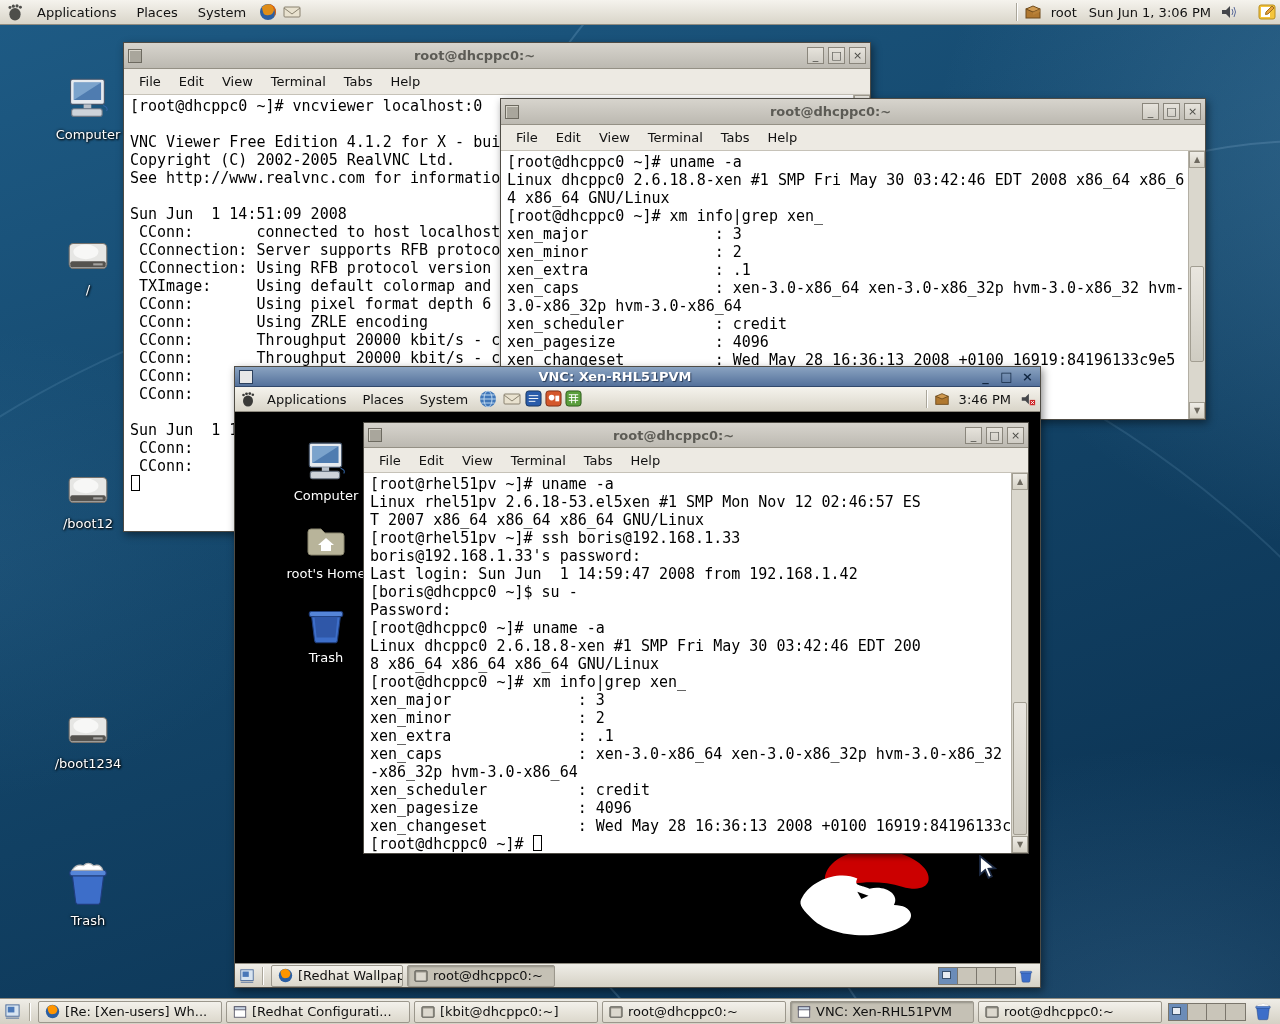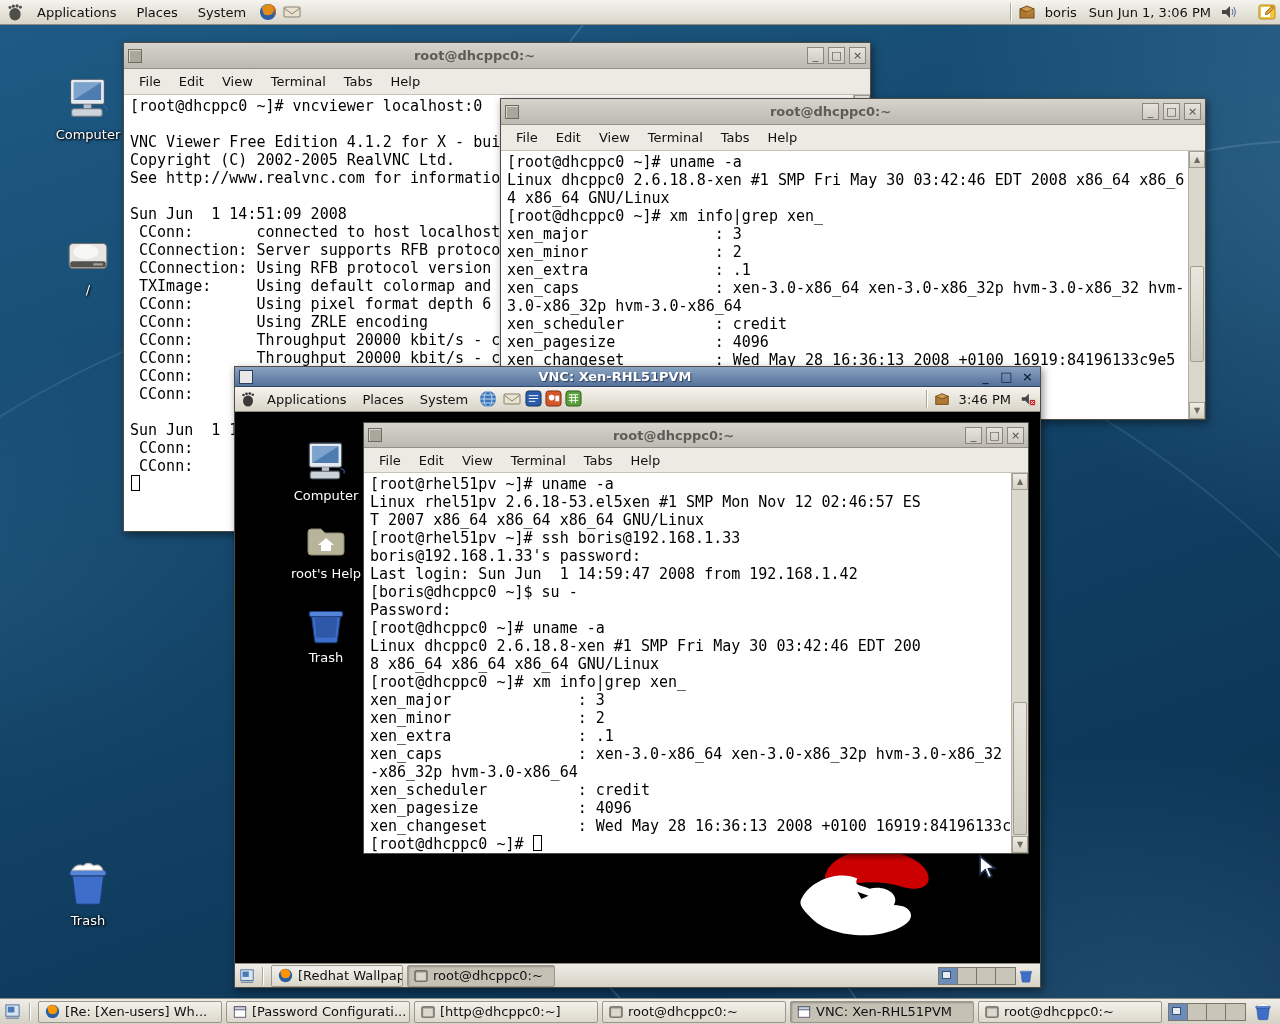--- a/index.html
+++ b/index.html
@@ -111,21 +111,21 @@
     </span>
     <span style="margin-left:auto;"></span>
     <span class="p-sep"></span>
     <span class="icon16">
       <svg viewBox="0 0 18 18" width="18" height="18">
           <rect x="2" y="6" width="14" height="9" fill="#b07830" stroke="#6e4a1c"></rect>
           <path d="M2 6l7-3 7 3-7 3z" fill="#d09a50" stroke="#6e4a1c"></path>
           <path d="M9 9l7-3v3l-7 3z" fill="#c08840" opacity=".6"></path>
         </svg>
     </span>
-    <span class="tray-text">boris</span>
+    <span class="tray-text">root</span>
     <span class="tray-text">Sun Jun 1, 3:06 PM</span>
     <span class="icon16">
       <svg viewBox="0 0 18 18" width="18" height="18">
           <path d="M2 7h4l4-4v12l-4-4H2z" fill="#44464a"></path>
           <path d="M12 6q2 3 0 6M14 4q3 5 0 10" stroke="#5a6a9a" fill="none"></path>
         </svg>
     </span>
     <span style="width:14px;"></span>
     <span class="icon16" style="margin-right:4px;">
       <svg viewBox="0 0 18 18" width="18" height="18">
@@ -148,20 +148,38 @@
     <span>Computer</span>
   </div>
   <div class="dicon" style="left:38px; top:233px;">
     <svg viewBox="0 0 44 44" width="46" height="46">
         <rect x="4" y="10" width="36" height="24" rx="4" fill="#e6e6e4" stroke="#75716c"></rect>
         <ellipse cx="20" cy="18" rx="12" ry="7" fill="#f7f7f6"></ellipse>
         <rect x="5" y="27" width="34" height="6" rx="2" fill="#55534f"></rect>
         <rect x="27" y="29" width="9" height="2" fill="#a5a3a0"></rect>
       </svg>
     <span>/</span>
+  </div>
+  <div class="dicon" style="left:38px; top:467px;">
+    <svg viewBox="0 0 44 44" width="46" height="46">
+        <rect x="4" y="10" width="36" height="24" rx="4" fill="#e6e6e4" stroke="#75716c"></rect>
+        <ellipse cx="20" cy="18" rx="12" ry="7" fill="#f7f7f6"></ellipse>
+        <rect x="5" y="27" width="34" height="6" rx="2" fill="#55534f"></rect>
+        <rect x="27" y="29" width="9" height="2" fill="#a5a3a0"></rect>
+      </svg>
+    <span>/boot12</span>
+  </div>
+  <div class="dicon" style="left:38px; top:707px;">
+    <svg viewBox="0 0 44 44" width="46" height="46">
+        <rect x="4" y="10" width="36" height="24" rx="4" fill="#e6e6e4" stroke="#75716c"></rect>
+        <ellipse cx="20" cy="18" rx="12" ry="7" fill="#f7f7f6"></ellipse>
+        <rect x="5" y="27" width="34" height="6" rx="2" fill="#55534f"></rect>
+        <rect x="27" y="29" width="9" height="2" fill="#a5a3a0"></rect>
+      </svg>
+    <span>/boot1234</span>
   </div>
   <div class="dicon" style="left:38px; top:860px;">
     <svg viewBox="0 0 44 44" width="50" height="50">
         <path d="M8 12h28l-3 24q0 3-3 3H14q-3 0-3-3z" fill="#3d6ec9" stroke="#1f3d7a"></path>
         <rect x="6" y="9" width="32" height="5" rx="2" fill="#5585d8" stroke="#1f3d7a"></rect>
         <path d="M8 9q4-6 10-4 4-4 9 0 6-2 8 4z" fill="#fff" stroke="#b8b8b8"></path>
       </svg>
     <span>Trash</span>
   </div>
 
@@ -338,21 +356,21 @@
             <rect x="7" y="30" width="28" height="7" rx="2" fill="#cdd3da" stroke="#6a7684"></rect>
             <path d="M36 27q5 2 3 5" stroke="#3465a4" fill="none"></path>
           </svg>
         <span>Computer</span>
       </div>
       <div class="vicon" style="left:43px; top:108px;">
         <svg viewBox="0 0 44 44" width="44" height="44">
             <path d="M4 12q0-3 3-3h10l4 4h16q3 0 3 3v16q0 3-3 3H7q-3 0-3-3z" fill="#b8b49a" stroke="#8a866e"></path>
             <path d="M22 18l-8 7h3v6h10v-6h3z" fill="#fff"></path>
           </svg>
-        <span>root's Help</span>
+        <span>root's Home</span>
       </div>
       <div class="vicon" style="left:43px; top:190px;">
         <svg viewBox="0 0 44 44" width="46" height="46">
             <path d="M8 12h28l-3 24q0 3-3 3H14q-3 0-3-3z" fill="#3d6ec9" stroke="#1f3d7a"></path>
             <rect x="6" y="9" width="32" height="5" rx="2" fill="#5585d8" stroke="#1f3d7a"></rect>
             <path d="M11 14h22l-2 20H13z" fill="#2f57a8"></path>
           </svg>
         <span>Trash</span>
       </div>
 
@@ -462,28 +480,28 @@
           <circle cx="9" cy="9" r="8" fill="#2b5fa3"></circle>
           <path d="M3 4q4-4 9-2 3 2 3 5-1 5-5 5-5 1-6-3-1-3-1-5z" fill="#ff9500"></path>
         </svg>
       <span>[Re: [Xen-users] Wh...</span>
     </div>
     <div class="task-btn">
       <svg viewBox="0 0 16 16" width="14" height="14">
           <rect x="1.5" y="2" width="13" height="12" fill="#fff" stroke="#556"></rect>
           <rect x="1.5" y="2" width="13" height="3.5" fill="#c8d4e4" stroke="#556"></rect>
         </svg>
-      <span>[Password Configurati...</span>
+      <span>[Redhat Configurati...</span>
     </div>
     <div class="task-btn">
       <svg viewBox="0 0 16 16" width="14" height="14">
           <rect x="1" y="2" width="14" height="12" rx="1" fill="#9a968c" stroke="#50504a"></rect>
           <rect x="2.5" y="4" width="11" height="9" fill="#dcd8ce"></rect>
         </svg>
-      <span>[http@dhcppc0:~]</span>
+      <span>[kbit@dhcppc0:~]</span>
     </div>
     <div class="task-btn">
       <svg viewBox="0 0 16 16" width="14" height="14">
           <rect x="1" y="2" width="14" height="12" rx="1" fill="#9a968c" stroke="#50504a"></rect>
           <rect x="2.5" y="4" width="11" height="9" fill="#dcd8ce"></rect>
         </svg>
       <span>root@dhcppc0:~</span>
     </div>
     <div class="task-btn pressed">
       <svg viewBox="0 0 16 16" width="14" height="14">

